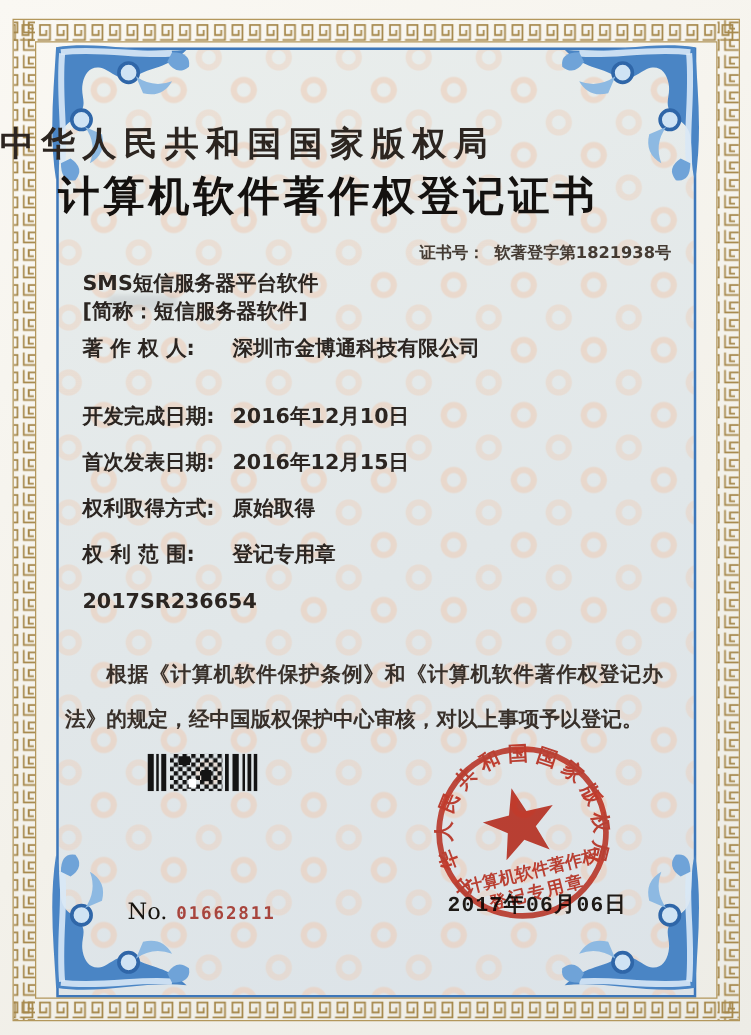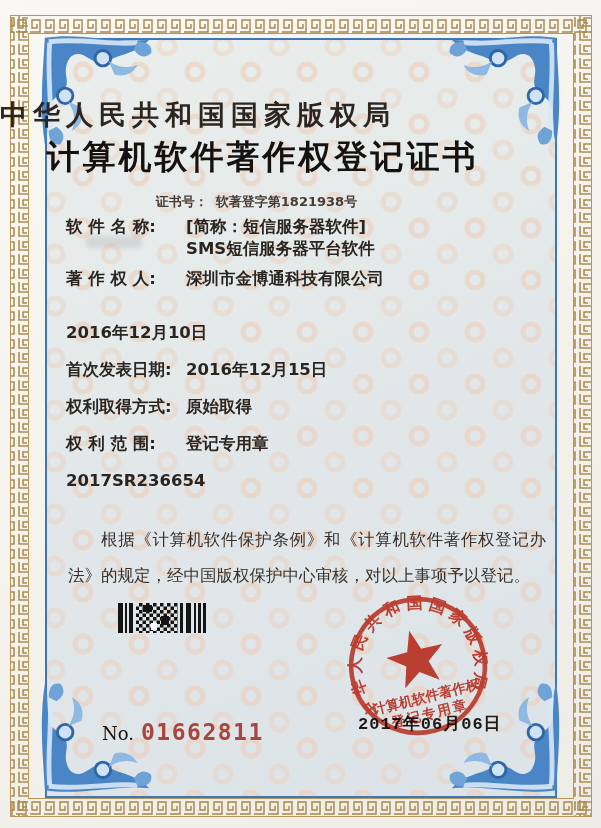--- a/index.html
+++ b/index.html
@@ -24,45 +24,45 @@
   .corner{position:absolute;width:116px;height:116px;z-index:2;pointer-events:none;}
   .c-tl{left:41px;top:34px;}
   .c-tr{left:444px;top:34px;transform:scaleX(-1);}
   .c-bl{left:41px;top:678px;transform:scaleY(-1);}
   .c-br{left:444px;top:678px;transform:scale(-1,-1);}
 
   .title{position:absolute;top:97px;left:0;width:601px;text-align:left;z-index:3;
     font-size:27px;font-weight:700;letter-spacing:6px;color:#2c2520;}
   .subtitle{position:absolute;top:135px;left:0;width:525px;text-align:center;z-index:3;
     font-size:33px;font-weight:800;letter-spacing:3px;color:#14110f;}
-  .certno{position:absolute;top:193px;left:0;width:513px;text-align:center;z-index:3;
-    font-size:13px;font-weight:600;color:#443b33;}
+  .certno{position:absolute;top:193px;left:0;width:513px;text-align:right;z-index:3;
+    font-size:13px;font-weight:600;color:#443b33;padding-left:24px;}
   .certno .cn-val{margin-left:8px;}
 
   .fields{position:absolute;left:66px;top:216px;width:472px;z-index:3;}
   .frow{display:flex;margin-bottom:15px;}
   .frow.tight{margin-bottom:8px;}
   .frow.gap{margin-top:32px;}
   .flabel{flex:0 0 120px;font-size:16.5px;font-weight:700;color:#2b2521;line-height:22px;white-space:pre;}
   .fvals{font-size:16.5px;font-weight:700;color:#2b2521;}
   .fline{line-height:22px;}
 
-  .statement{position:absolute;left:68px;top:522px;width:478px;z-index:3;
-    font-size:16.5px;font-weight:400;color:#38302a;line-height:36px;
+  .statement{position:absolute;left:52px;top:522px;width:478px;z-index:3;
+    font-size:16.5px;font-weight:700;color:#38302a;line-height:36px;
     text-indent:33px;text-align:justify;}
 
   .smudge{position:absolute;left:86px;top:236px;width:56px;height:12px;z-index:3;
     background:#8e969b;opacity:.22;filter:blur(2px);border-radius:4px;}
 
   .barcode{position:absolute;left:118px;top:603px;z-index:3;}
 
   .serial{position:absolute;left:102px;top:719px;z-index:3;font-size:18px;}
   .serial .no{font-family:"DejaVu Serif","Liberation Serif",serif;font-weight:400;color:#17140f;}
   .serial .num{font-family:"DejaVu Sans Mono","Liberation Mono",monospace;
-    color:#a8453d;font-size:23px;letter-spacing:1.5px;margin-left:7px;font-weight:600;}
+    color:#a8453d;font-size:14px;letter-spacing:1.5px;margin-left:7px;font-weight:600;}
 
   .issue-date{position:absolute;left:358px;top:712px;z-index:3;
     font-size:17px;font-weight:700;color:#1e1a16;letter-spacing:1px;font-family:Liberation Mono, monospace;}
 
   .seal{position:absolute;left:331px;top:577px;width:174px;height:178px;z-index:4;
     transform:rotate(-14deg);mix-blend-mode:multiply;opacity:.94;}
 </style>
 </head>
 <body>
 
@@ -119,33 +119,33 @@
   <div class="title">中华人民共和国国家版权局</div>
   <div class="subtitle">计算机软件著作权登记证书</div>
   <div class="certno">
     <span class="cn-lab">证书号：</span><span class="cn-val">软著登字第1821938号</span>
   </div>
 
   <div class="smudge"></div>
 
   <div class="fields">
     <div class="frow tight">
-      <div class="flabel">软 件 名 称:</div>
-      <div class="fvals">
+      <div class="fvals">
+        <div class="fline">SMS短信服务器平台软件</div>
         <div class="fline">[简称：短信服务器软件]</div>
-        <div class="fline">SMS短信服务器平台软件</div>
       </div>
     </div>
     <div class="frow">
       <div class="flabel">著 作 权 人:</div>
       <div class="fvals">
           <div class="fline">深圳市金博通科技有限公司</div>
         </div>
     </div>
     <div class="frow gap">
+      <div class="flabel">开发完成日期:</div>
       <div class="fvals">
           <div class="fline">2016年12月10日</div>
         </div>
     </div>
     <div class="frow">
       <div class="flabel">首次发表日期:</div>
       <div class="fvals">
           <div class="fline">2016年12月15日</div>
         </div>
     </div>

